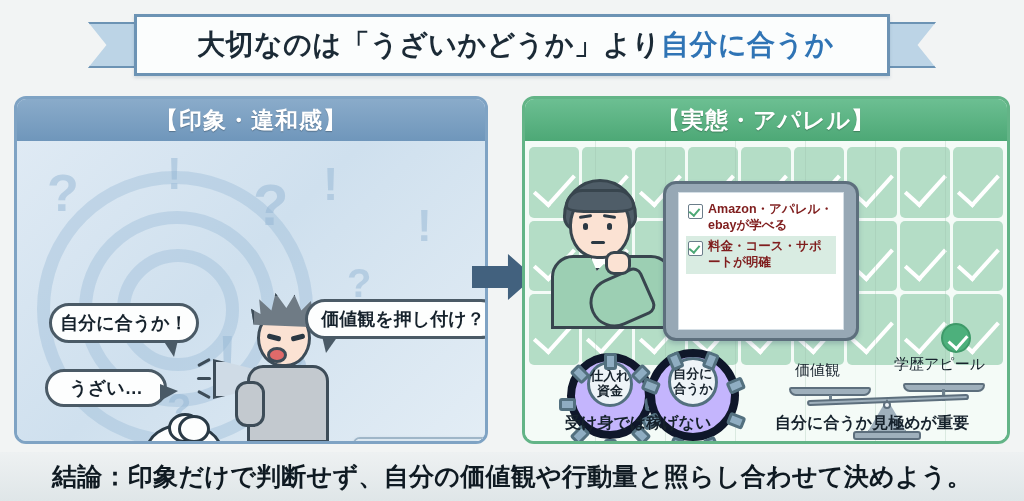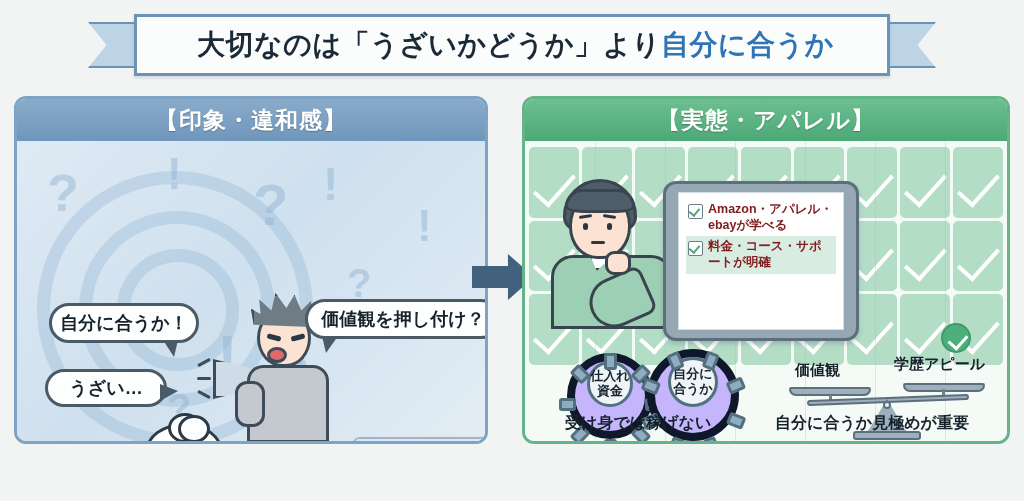--- a/index.html
+++ b/index.html
@@ -187,21 +187,21 @@
   .hang{position:absolute;width:3px;background:#6f828f;}
   .hang.l{left:42px;top:50px;height:8px;}
   .hang.r{right:42px;top:44px;height:12px;}
   .pivot{position:absolute;left:50%;top:54px;margin-left:-20px;width:40px;height:34px;
     background:#9fb0bc;border:2px solid #5d6f7d;box-sizing:border-box;
     clip-path:polygon(50% 0,100% 100%,0 100%);}
   .pivot-dot{position:absolute;left:50%;top:56px;margin-left:-4px;width:8px;height:8px;
     background:#eef4f8;border:2px solid #5d6f7d;border-radius:50%;box-sizing:border-box;z-index:2;}
   .base{position:absolute;left:50%;margin-left:-34px;top:86px;width:68px;height:9px;
     background:#9fb0bc;border:2px solid #5d6f7d;border-radius:3px;box-sizing:border-box;}
-  .scale-lbl{position:absolute;font-size:15px;font-weight:bold;color:#16222c;white-space:nowrap;}
+  .scale-lbl{position:absolute;font-size:15px;font-weight:normal;color:#16222c;white-space:nowrap;}
   .sl-l{left:8px;top:16px;} .sl-r{right:2px;top:10px;}
   .badge{position:absolute;right:16px;top:-22px;width:30px;height:30px;border-radius:50%;
     background:#4db07c;border:2px solid #3e9a69;box-sizing:border-box;}
   .badge::after{content:"";position:absolute;left:9px;top:6px;width:9px;height:15px;
     border-right:3.5px solid #fff;border-bottom:3.5px solid #fff;transform:rotate(42deg);}
 
   .cap-right{position:absolute;font-size:16px;font-weight:bold;color:#16222c;white-space:nowrap;}
   .cr1{left:40px;top:272px;} .cr2{left:250px;top:272px;}
 
   
@@ -400,14 +400,17 @@
         <div class="pivot"></div>
         <div class="pivot-dot"></div>
         <div class="base"></div>
       </div>
 
       <div class="cap-right cr2">自分に合うか見極めが重要</div>
       <div class="cap-right cr1">受け身では稼げない</div>
     </div>
   </div>
 
+  <div class="conclusion">
+    <span>結論：印象だけで判断せず、自分の価値観や行動量と照らし合わせて決めよう。</span>
+  </div>
 
 </div>
 
 </body></html>

